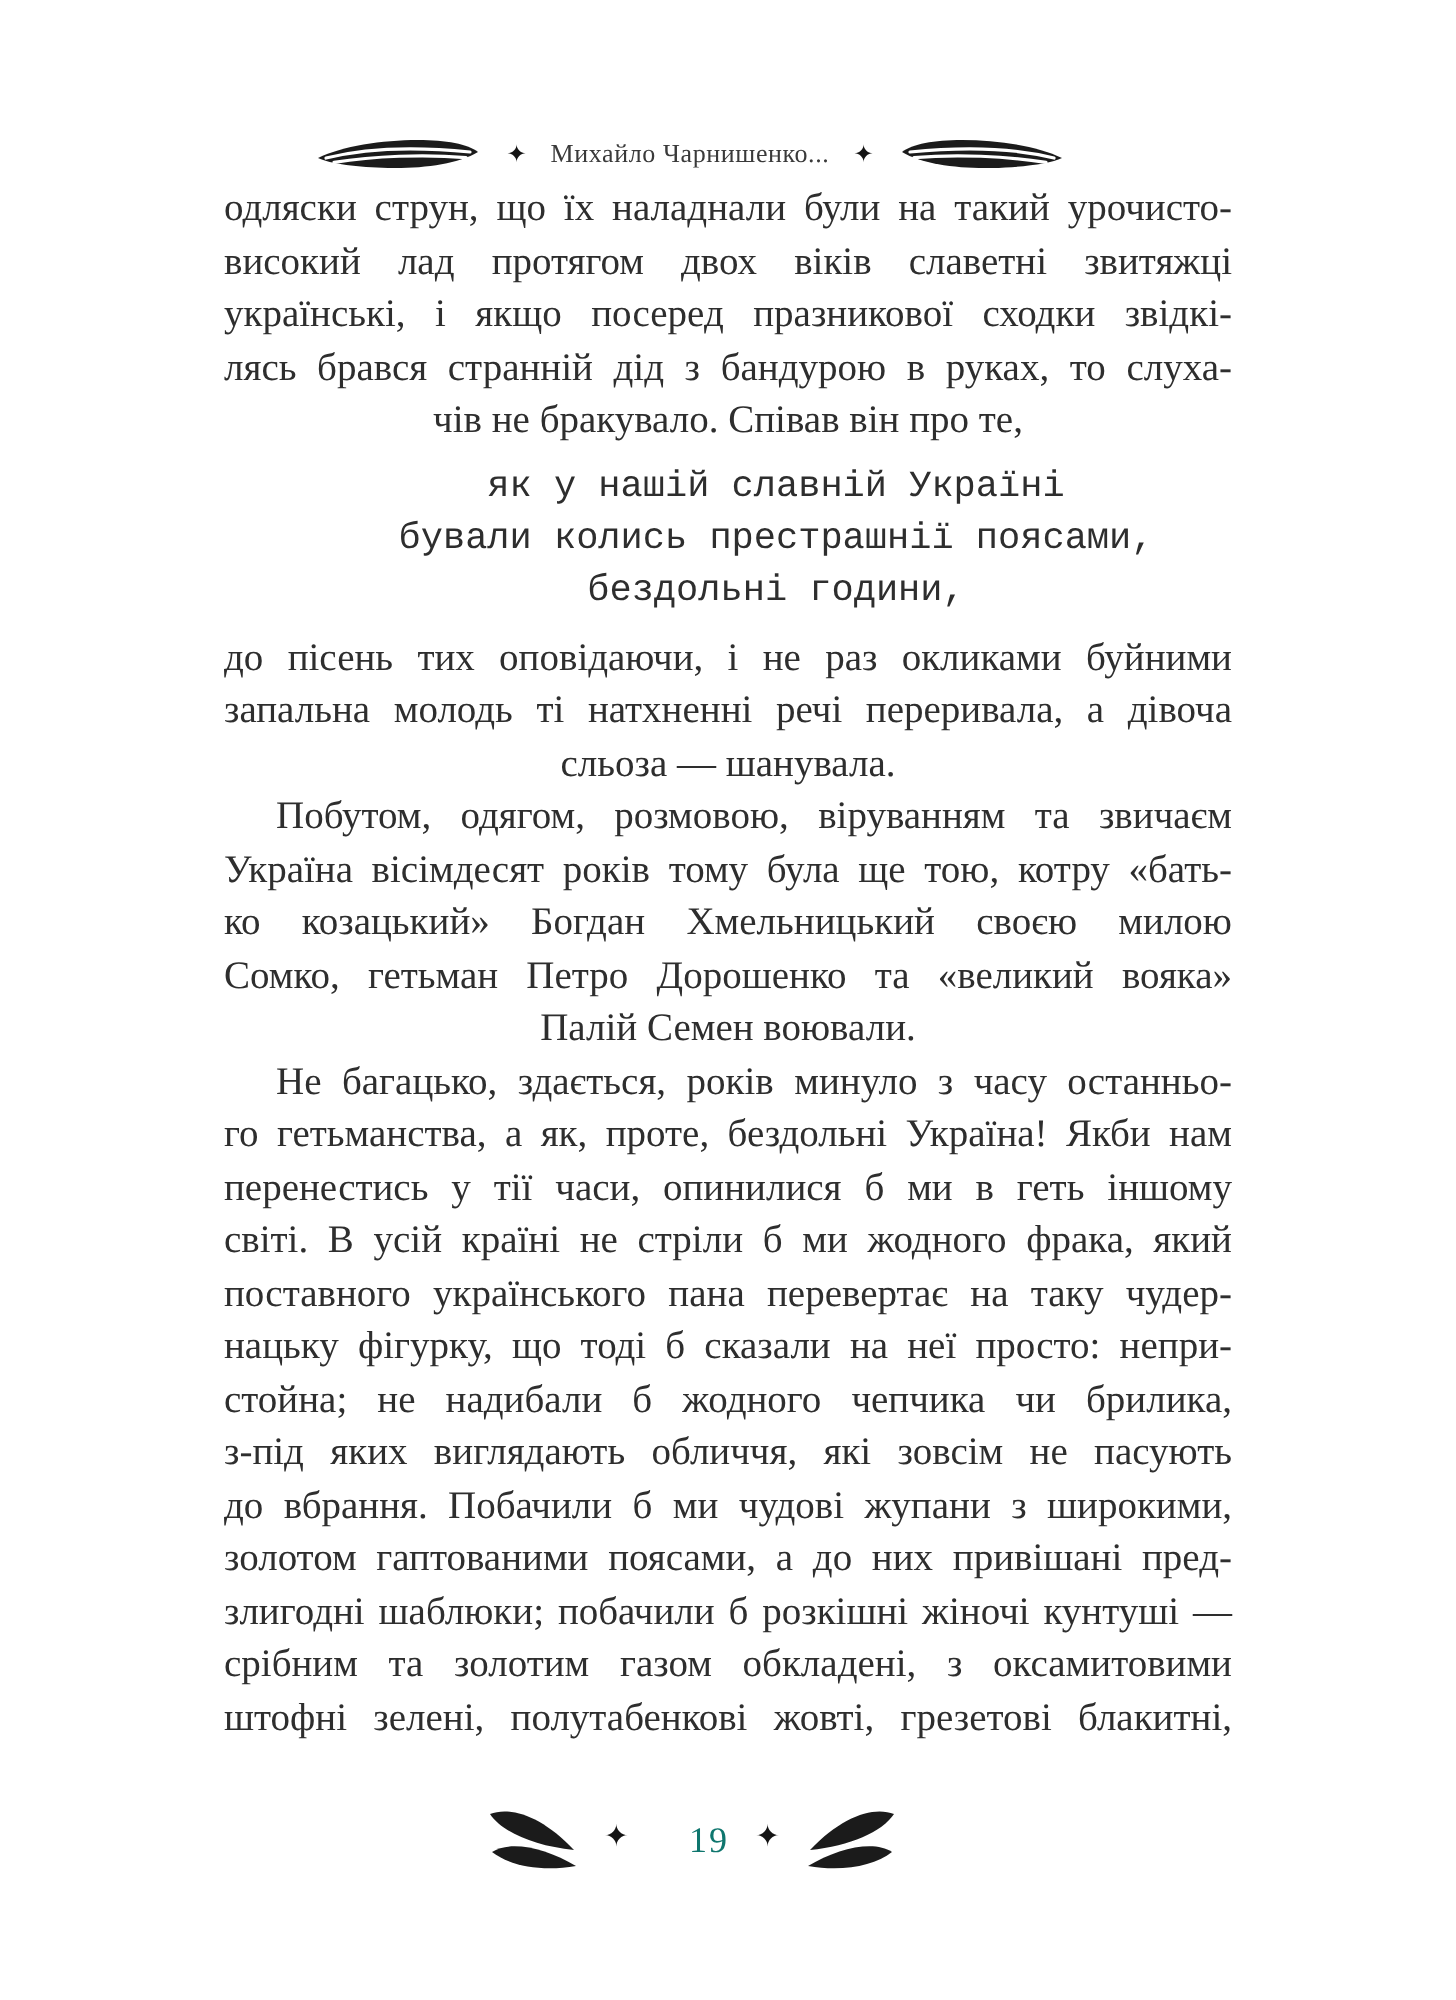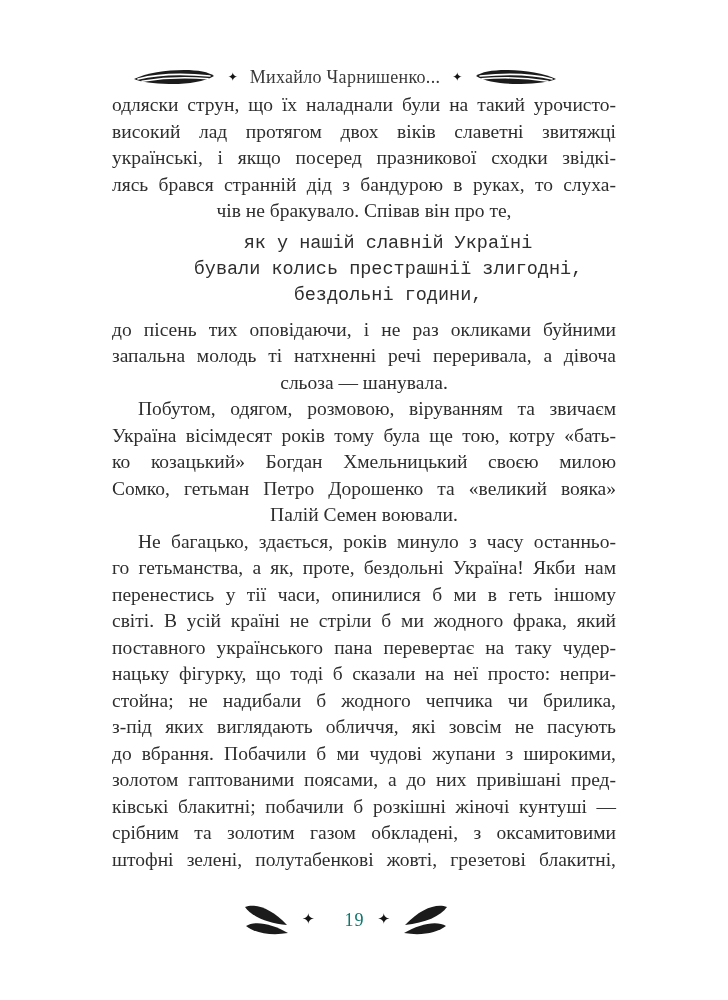--- a/index.html
+++ b/index.html
@@ -21,21 +21,21 @@
   
   .running-header {
     display: flex;
     justify-content: center;
     align-items: center;
     gap: 12px;
     height: 30px;
     transform: translateX(-19px);
   }
   .rh-title {
-    font-size: 18px;
+    font-size: 13px;
     color: #3a3a3a;
     letter-spacing: 0.3px;
     white-space: nowrap;
   }
   .diamond {
     color: #141414;
     line-height: 1;
   }
   .diamond.dsm { font-size: 12px; }
   .diamond.dlg { font-size: 15px; }
@@ -118,21 +118,21 @@
   <div class="body-text">
       <div class="block-para">
         <div class="line just">одляски струн, що їх наладнали були на такий урочисто-</div>
         <div class="line just">високий лад протягом двох віків славетні звитяжці</div>
         <div class="line just">українські, і якщо посеред празникової сходки звідкі-</div>
         <div class="line just">лясь брався странній дід з бандурою в руках, то слуха-</div>
         <div class="line">чів не бракувало. Співав він про те,</div>
       </div>
       <div class="block-verse">
         <div class="line">як у нашій славній Україні</div>
-        <div class="line">бували колись престрашнії злигодні, бездольні години,</div>
+        <div class="line">бували колись престрашнії поясами, бездольні години,</div>
       </div>
       <div class="block-para">
         <div class="line just">до пісень тих оповідаючи, і не раз окликами буйними</div>
         <div class="line just">запальна молодь ті натхненні речі переривала, а дівоча</div>
         <div class="line">сльоза — шанувала.</div>
       </div>
       <div class="block-para">
         <div class="line just indent">Побутом, одягом, розмовою, віруванням та звичаєм</div>
         <div class="line just">Україна вісімдесят років тому була ще тою, котру «бать-</div>
         <div class="line just">ко козацький» Богдан Хмельницький своєю милою</div>
@@ -143,21 +143,21 @@
         <div class="line just indent">Не багацько, здається, років минуло з часу останньо-</div>
         <div class="line just">го гетьманства, а як, проте, бездольні Україна! Якби нам</div>
         <div class="line just">перенестись у тії часи, опинилися б ми в геть іншому</div>
         <div class="line just">світі. В усій країні не стріли б ми жодного фрака, який</div>
         <div class="line just">поставного українського пана перевертає на таку чудер-</div>
         <div class="line just">нацьку фігурку, що тоді б сказали на неї просто: непри-</div>
         <div class="line just">стойна; не надибали б жодного чепчика чи брилика,</div>
         <div class="line just">з-під яких виглядають обличчя, які зовсім не пасують</div>
         <div class="line just">до вбрання. Побачили б ми чудові жупани з широкими,</div>
         <div class="line just">золотом гаптованими поясами, а до них привішані пред-</div>
-        <div class="line just">ківські блакитні; побачили б розкішні жіночі кунтуші —</div>
+        <div class="line just">злигодні шаблюки; побачили б розкішні жіночі кунтуші —</div>
         <div class="line just">срібним та золотим газом обкладені, з оксамитовими</div>
         <div class="line just">штофні зелені, полутабенкові жовті, грезетові блакитні,</div>
       </div>
     </div>
 
   <div class="page-footer">
     <span class="sprig">
       <svg width="46" height="33" viewBox="0 0 46 33">
         <path class="orn" d="M44 22 C28 5 12 0 2 4 C8 13 24 20 44 22 Z"></path>
         <path class="orn" d="M45 30 C30 21 12 17 3 23 C12 30 28 33 45 30 Z"></path>

